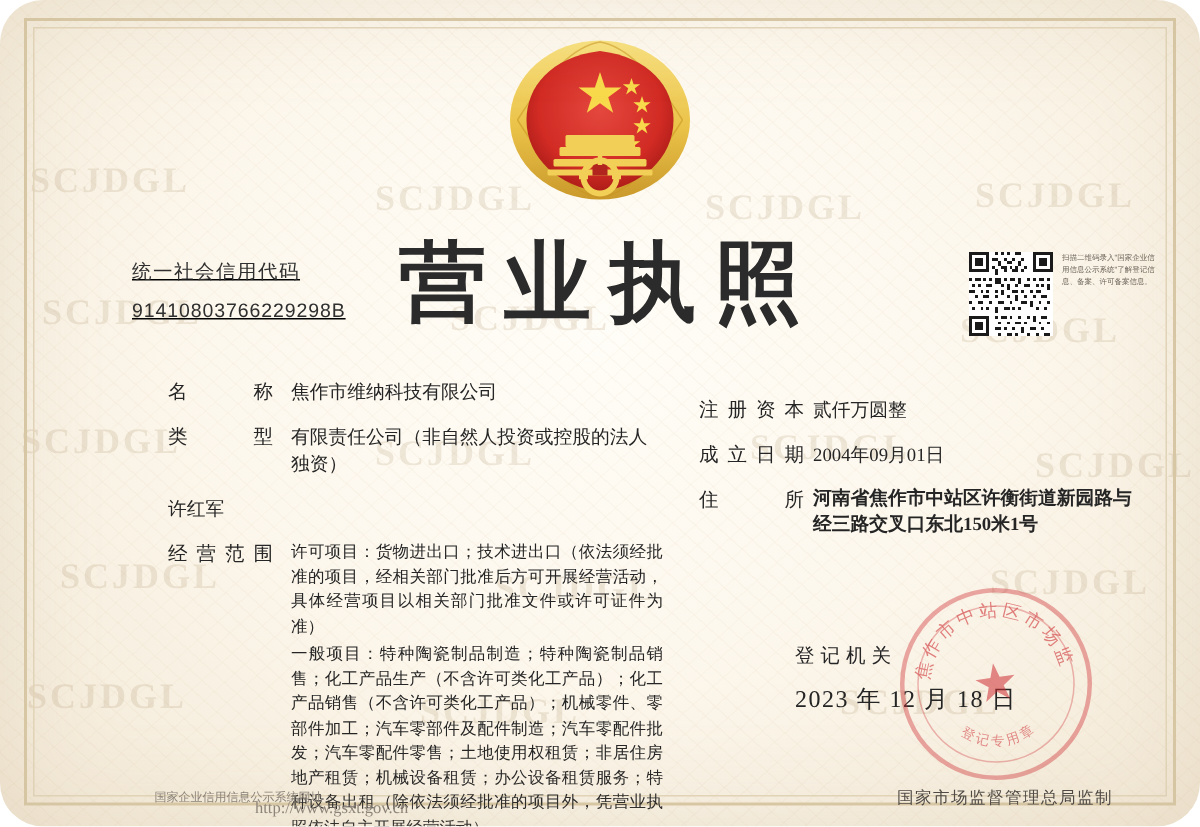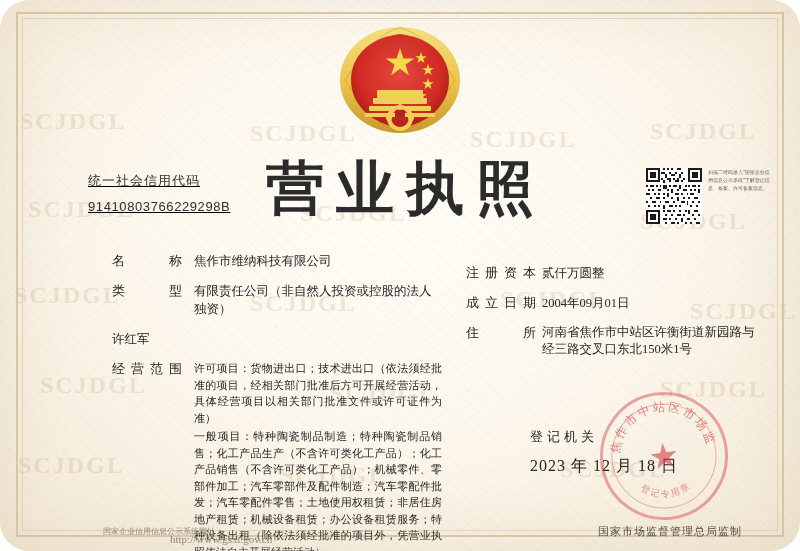--- a/index.html
+++ b/index.html
@@ -97,21 +97,21 @@
   }
   .left-col{position:absolute;left:112px;top:252px;width:330px;}
   .right-col{position:absolute;left:466px;top:252px;width:300px;margin-top:12px;}
   .frow{display:flex;margin-bottom:12px;}
   .frow .lbl{flex:0 0 82px;}
   .frow .val{flex:1;}
   .scope{display:flex;}
   .scope .lbl{flex:0 0 82px;}
   .scope .val{flex:1;font-size:11px;line-height:16.5px;text-align:justify;}
   .scope p{margin:0 0 2px 0;text-indent:0;}
-  .addr .val{line-height:17px;}
+  .addr .val{line-height:17px;font-weight:bold;}
   
   .registry{
     position:absolute;left:530px;top:428px;
     font-size:13px;letter-spacing:4px;color:#252525;
   }
   .regdate{
     position:absolute;left:530px;top:456px;
     font-size:16px;letter-spacing:1px;color:#252525;
   }
   .seal{

